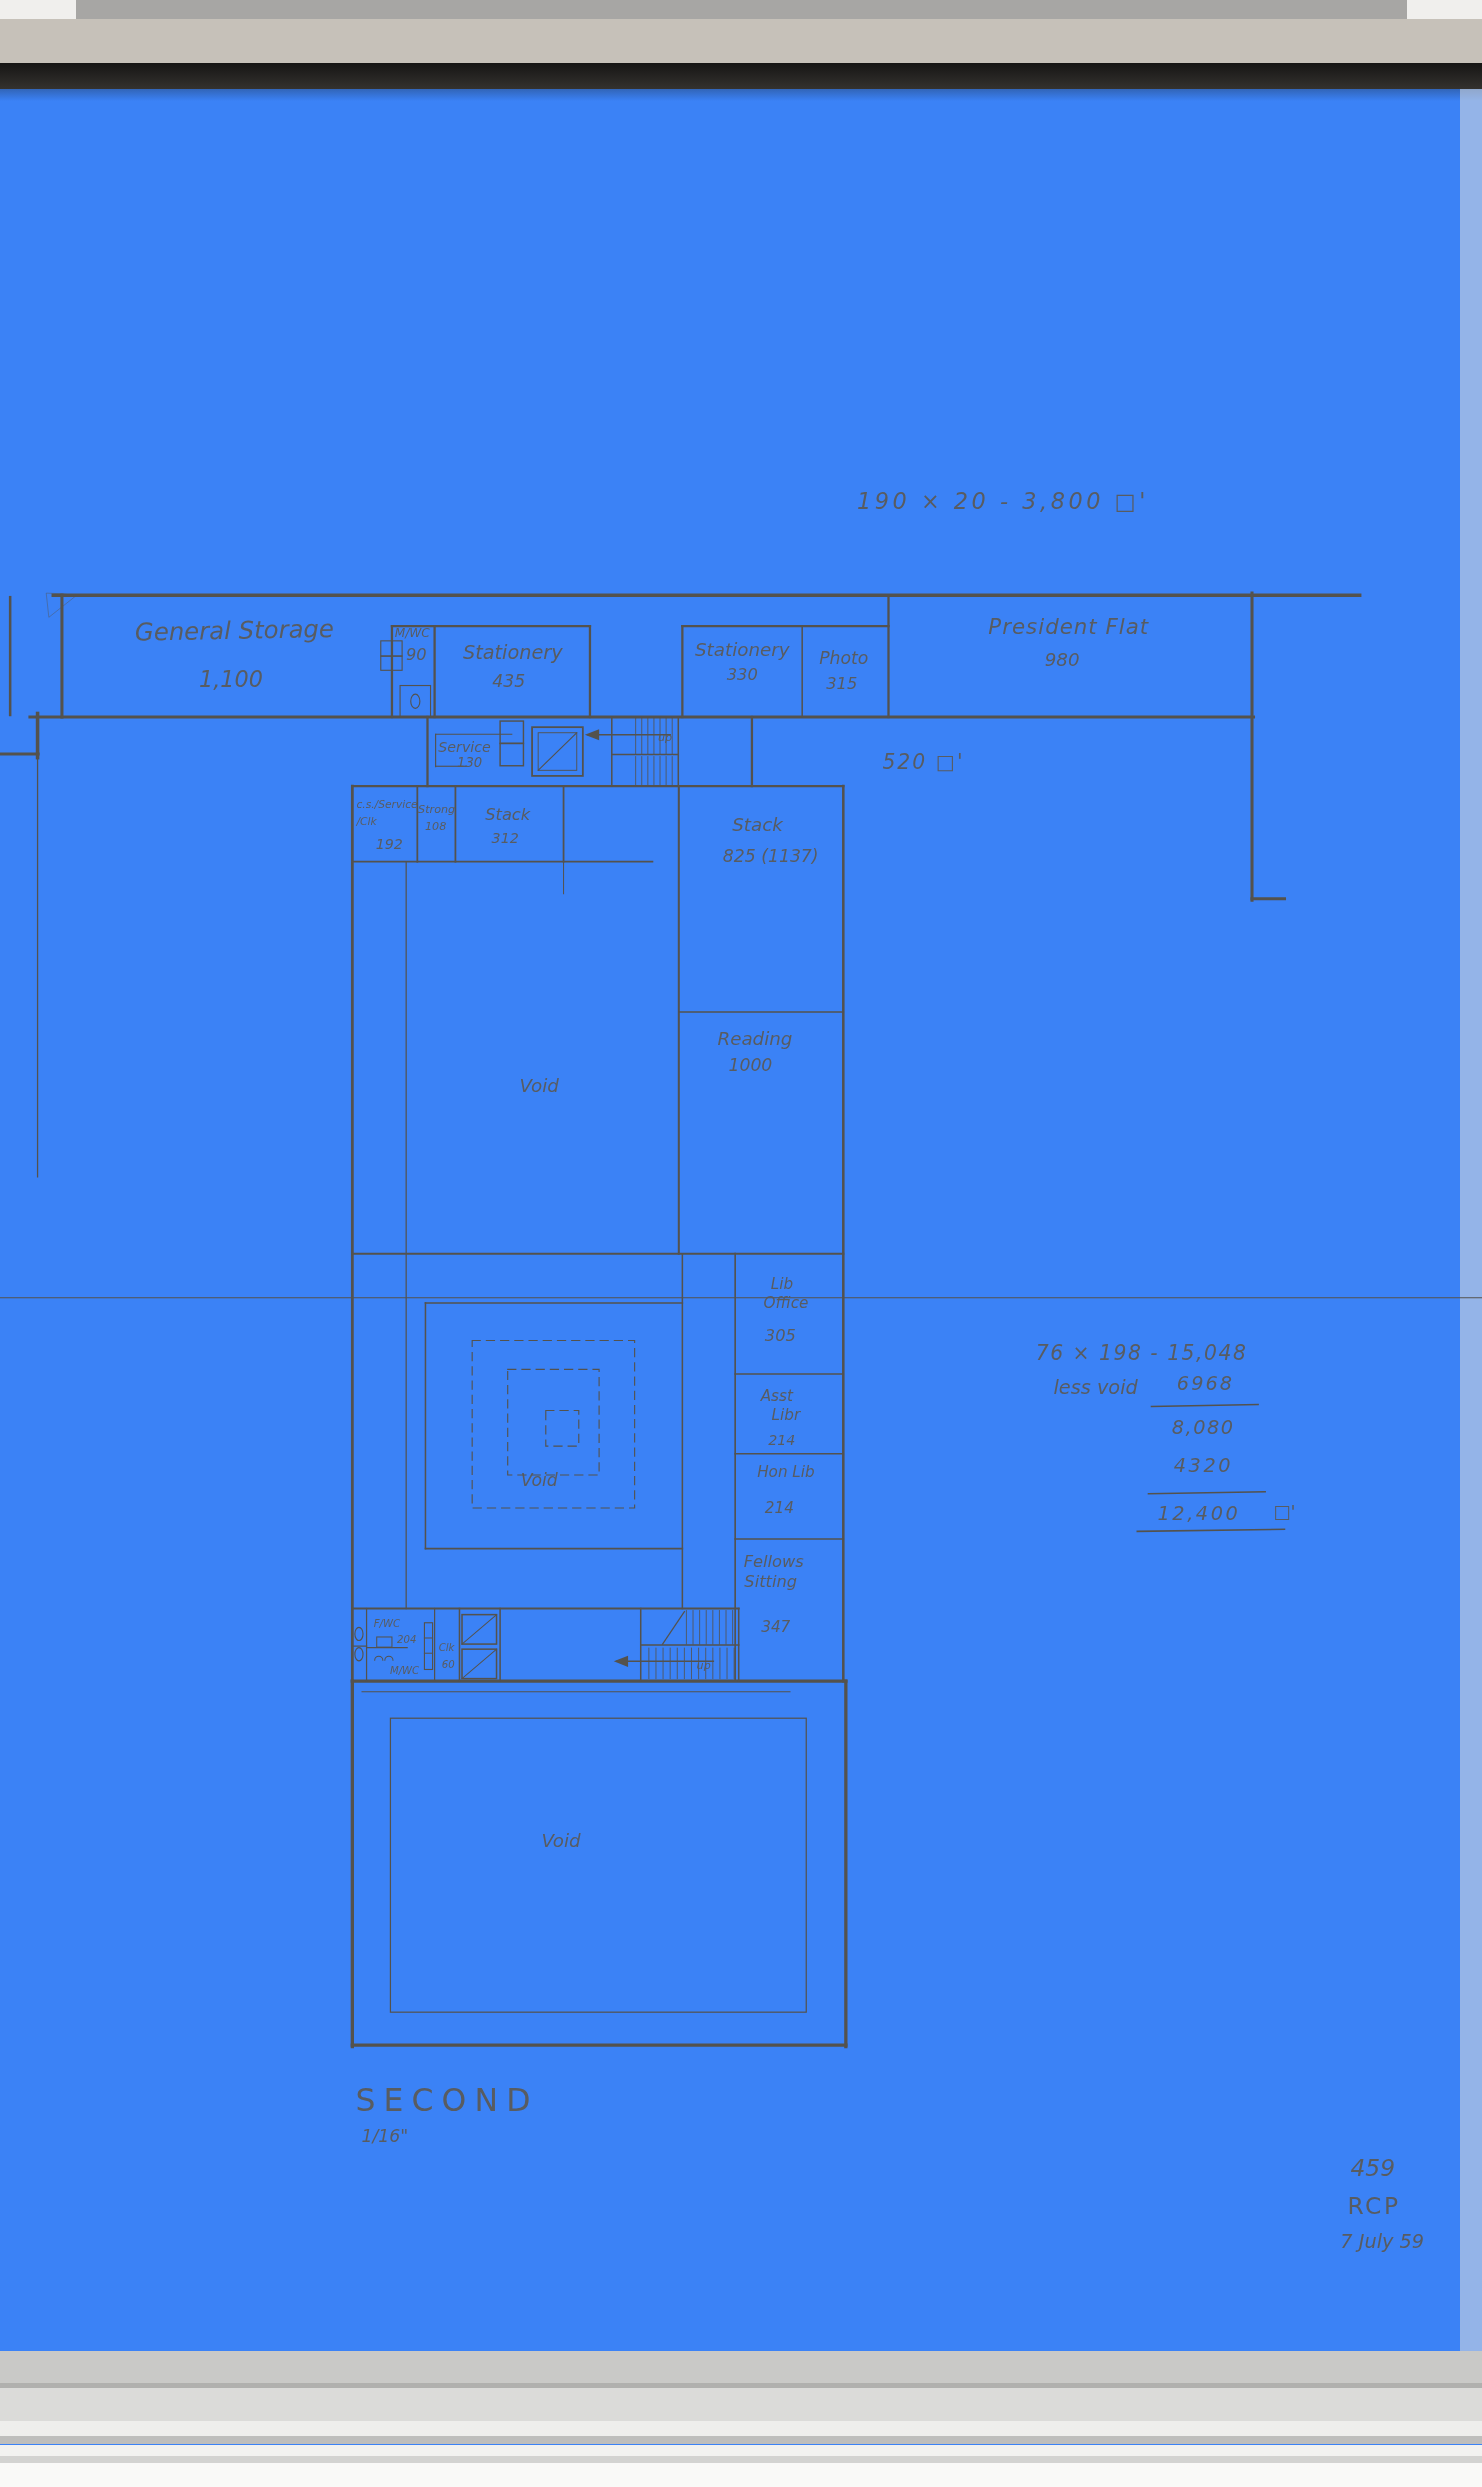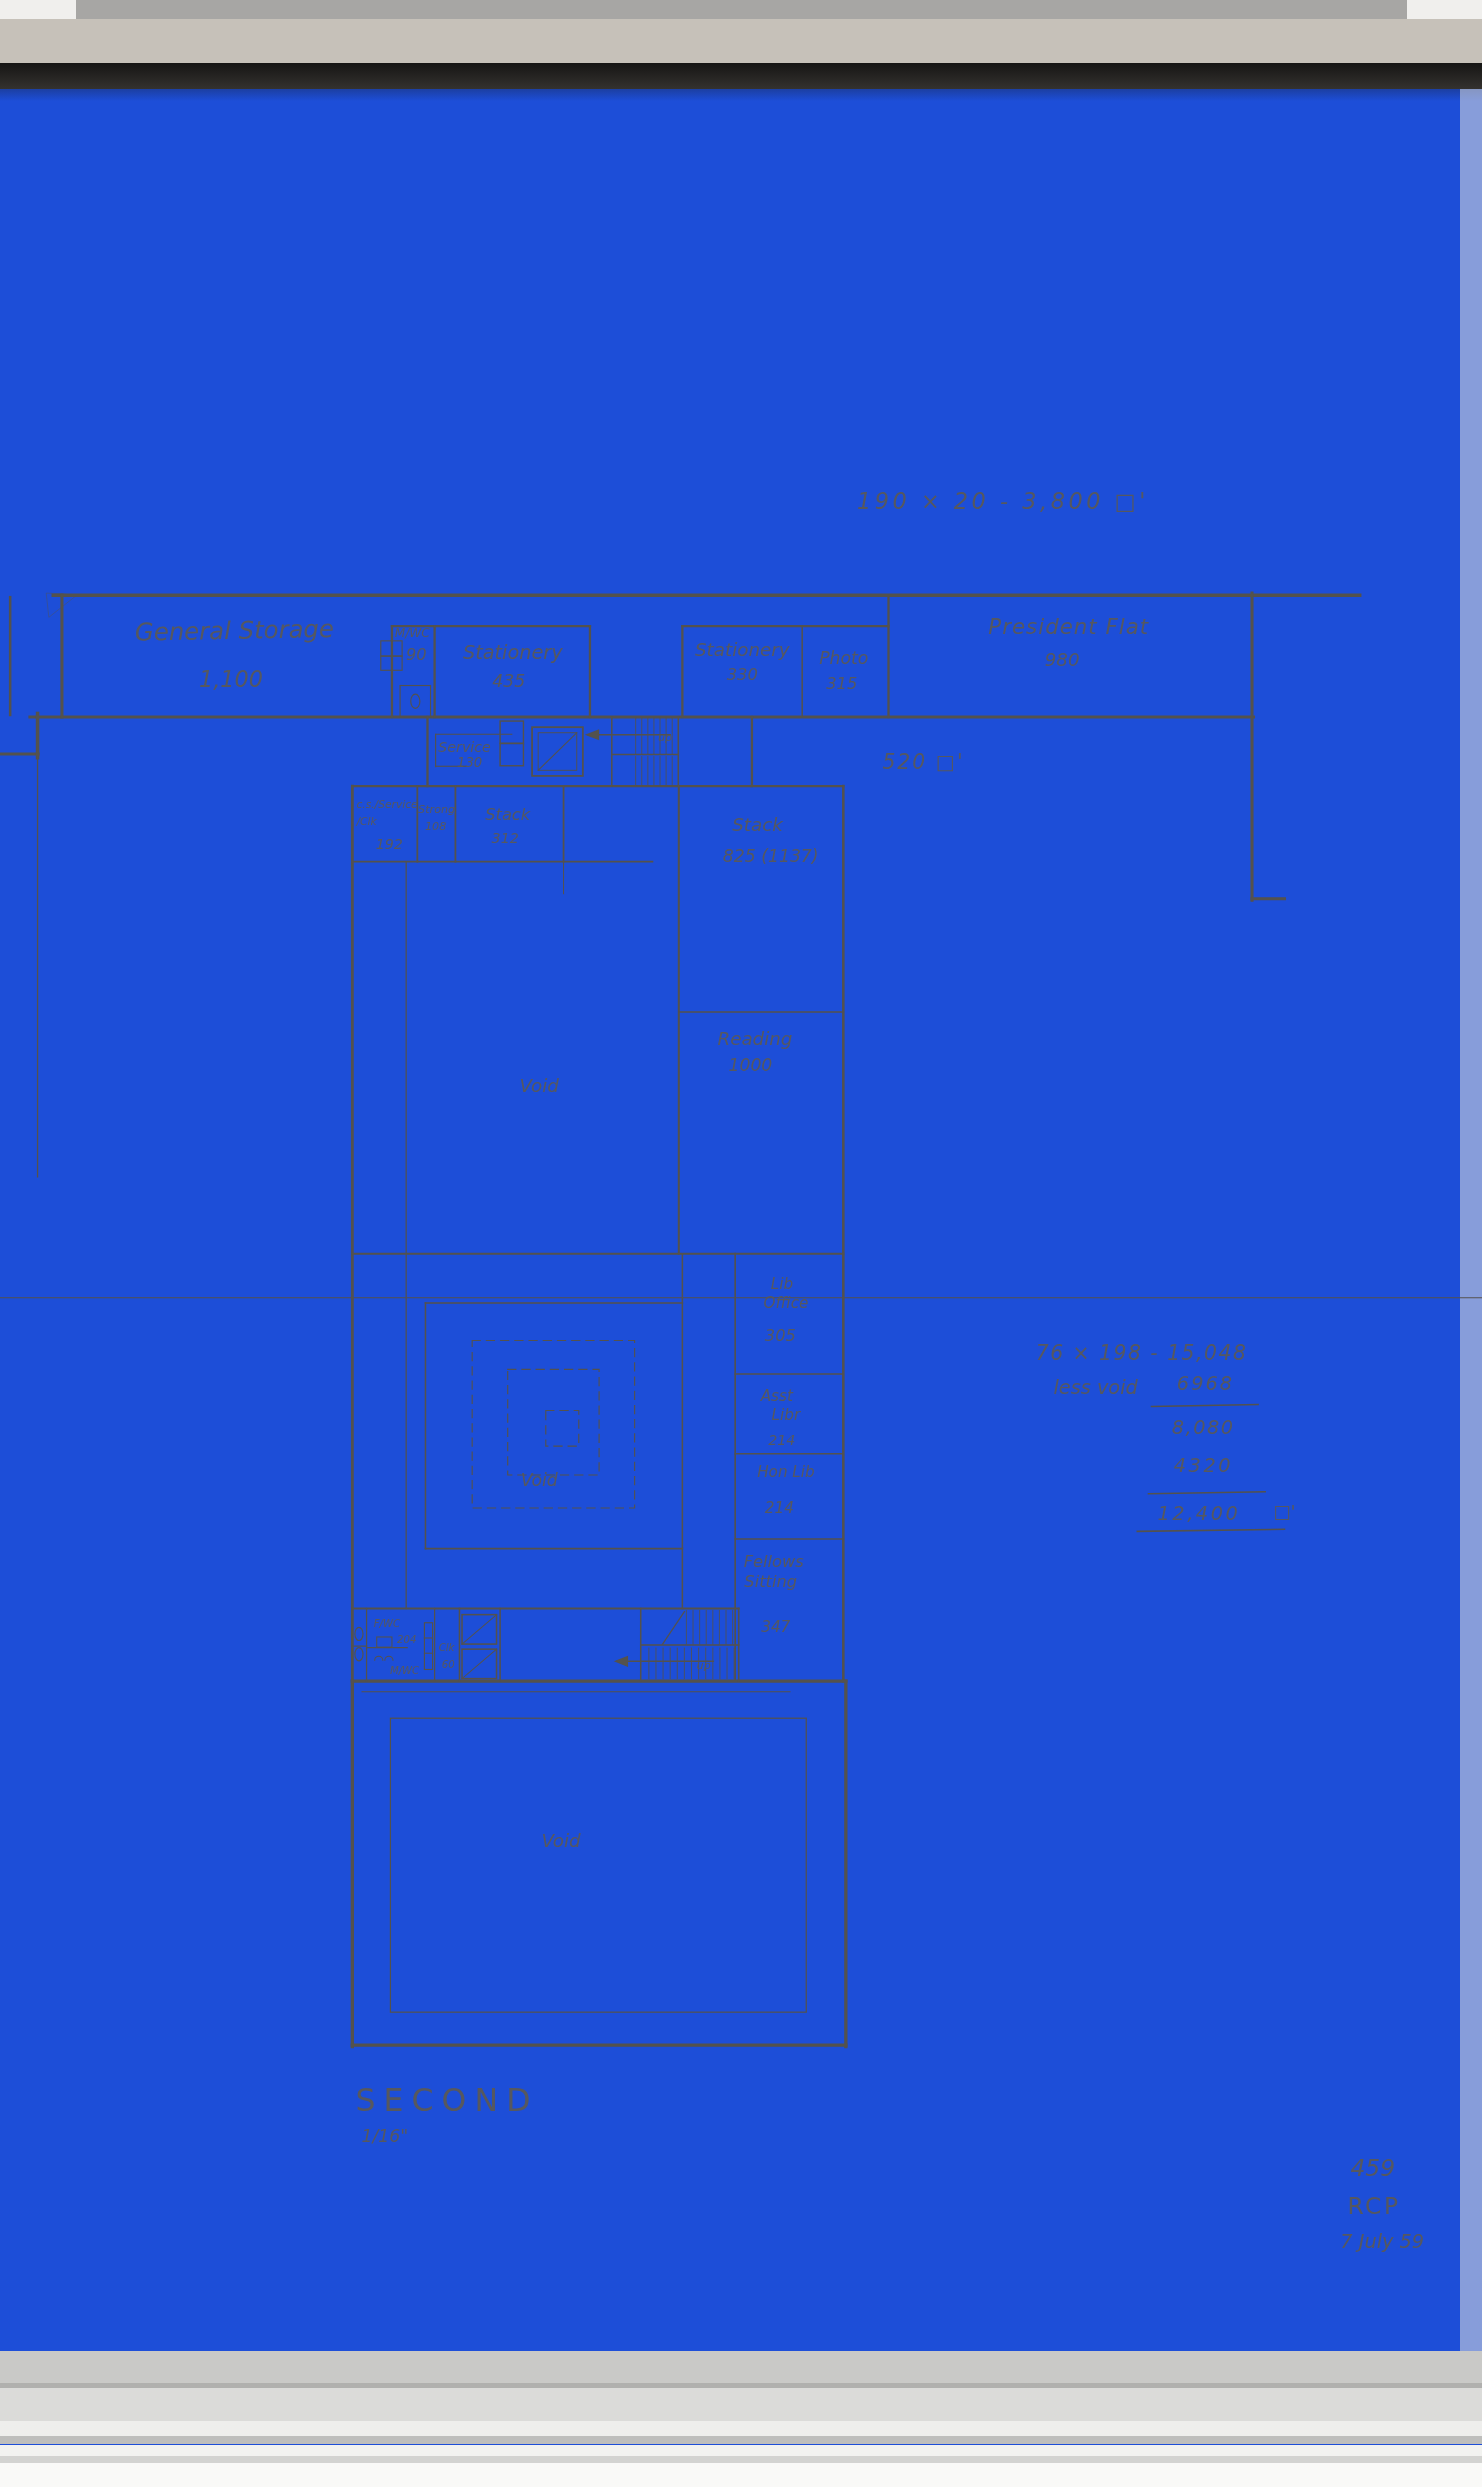--- a/index.html
+++ b/index.html
@@ -1,16 +1,16 @@
 <!DOCTYPE html>
 <html style="font-size:8.1px"><head>
 <meta charset="utf-8">
 <style>
   html,body{margin:0;padding:0;background:#888;}
-  .page{position:relative;width:1482px;height:2487px;background:#1d4ed8;overflow:hidden;
+  .page{position:relative;width:1482px;height:2487px;background:#3b82f6;overflow:hidden;
         font-family:"DejaVu Sans",sans-serif;}
   .abs{position:absolute;}
   
   .strip-top1{left:0;top:0;width:1482px;height:19.3px;background:#a7a6a4;}
   .corner-white-l{left:0;top:0;width:76px;height:19.3px;background:#f0efed;}
   .corner-white-r{left:1407px;top:0;width:76px;height:19.3px;background:#f0efed;}
   .strip-top2{left:0;top:19.3px;width:1482px;height:44px;background:#c6c1b9;}
   .dark-band{left:0;top:63px;width:1482px;height:26.4px;background:linear-gradient(#161514,#34322f);}
   .band-shadow{left:0;top:89px;width:1482px;height:12.2px;background:linear-gradient(rgba(25,24,22,.28),rgba(25,24,22,0));}
   .right-edge{left:1460px;top:89px;width:22px;height:2262px;background:#dededc;opacity:.55;}

